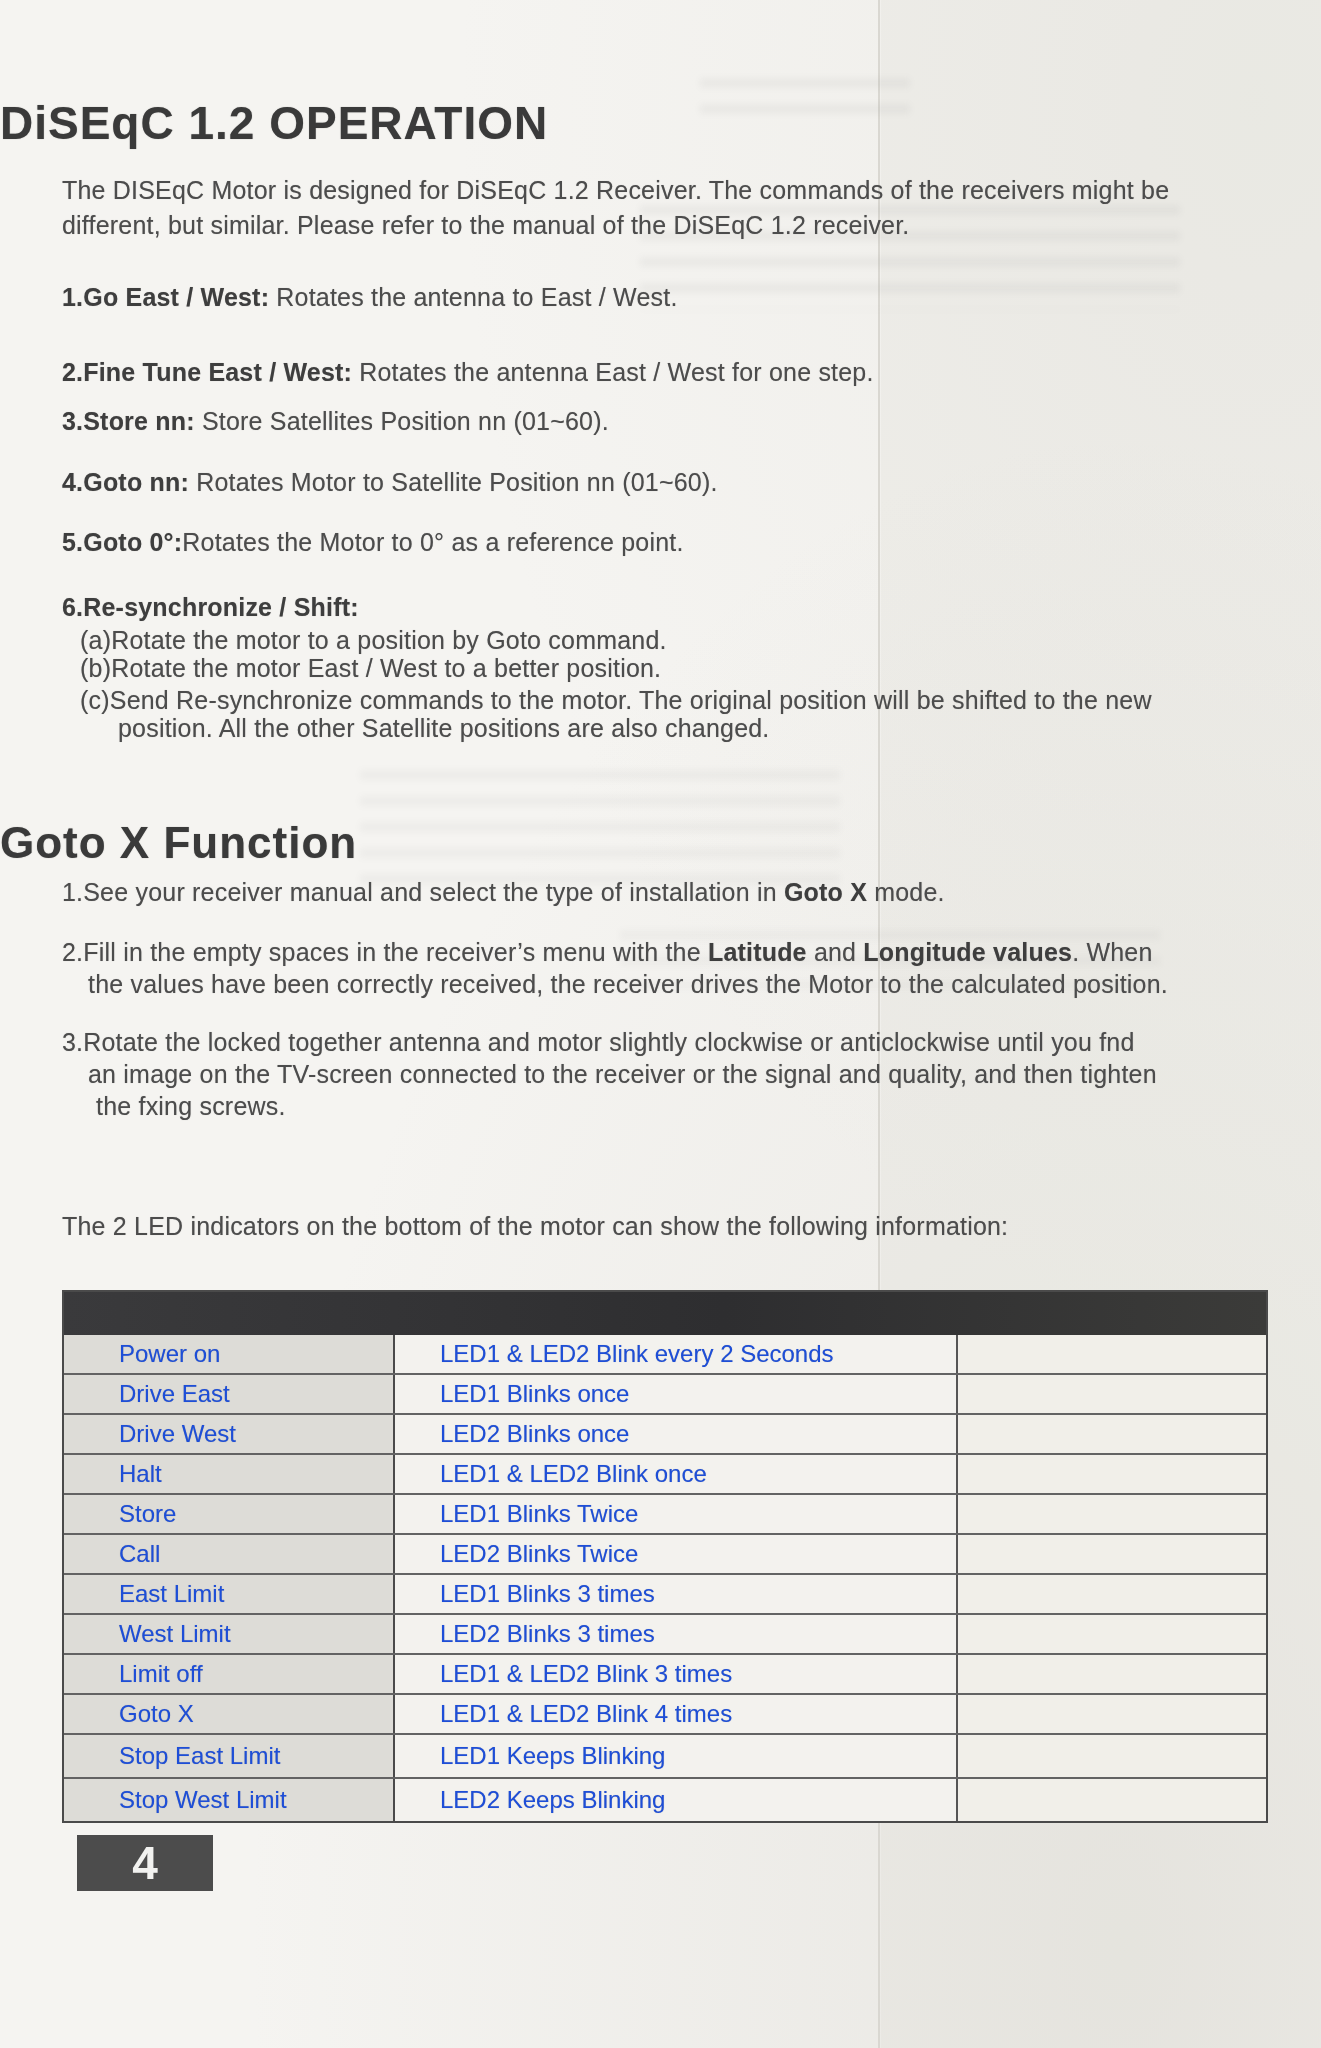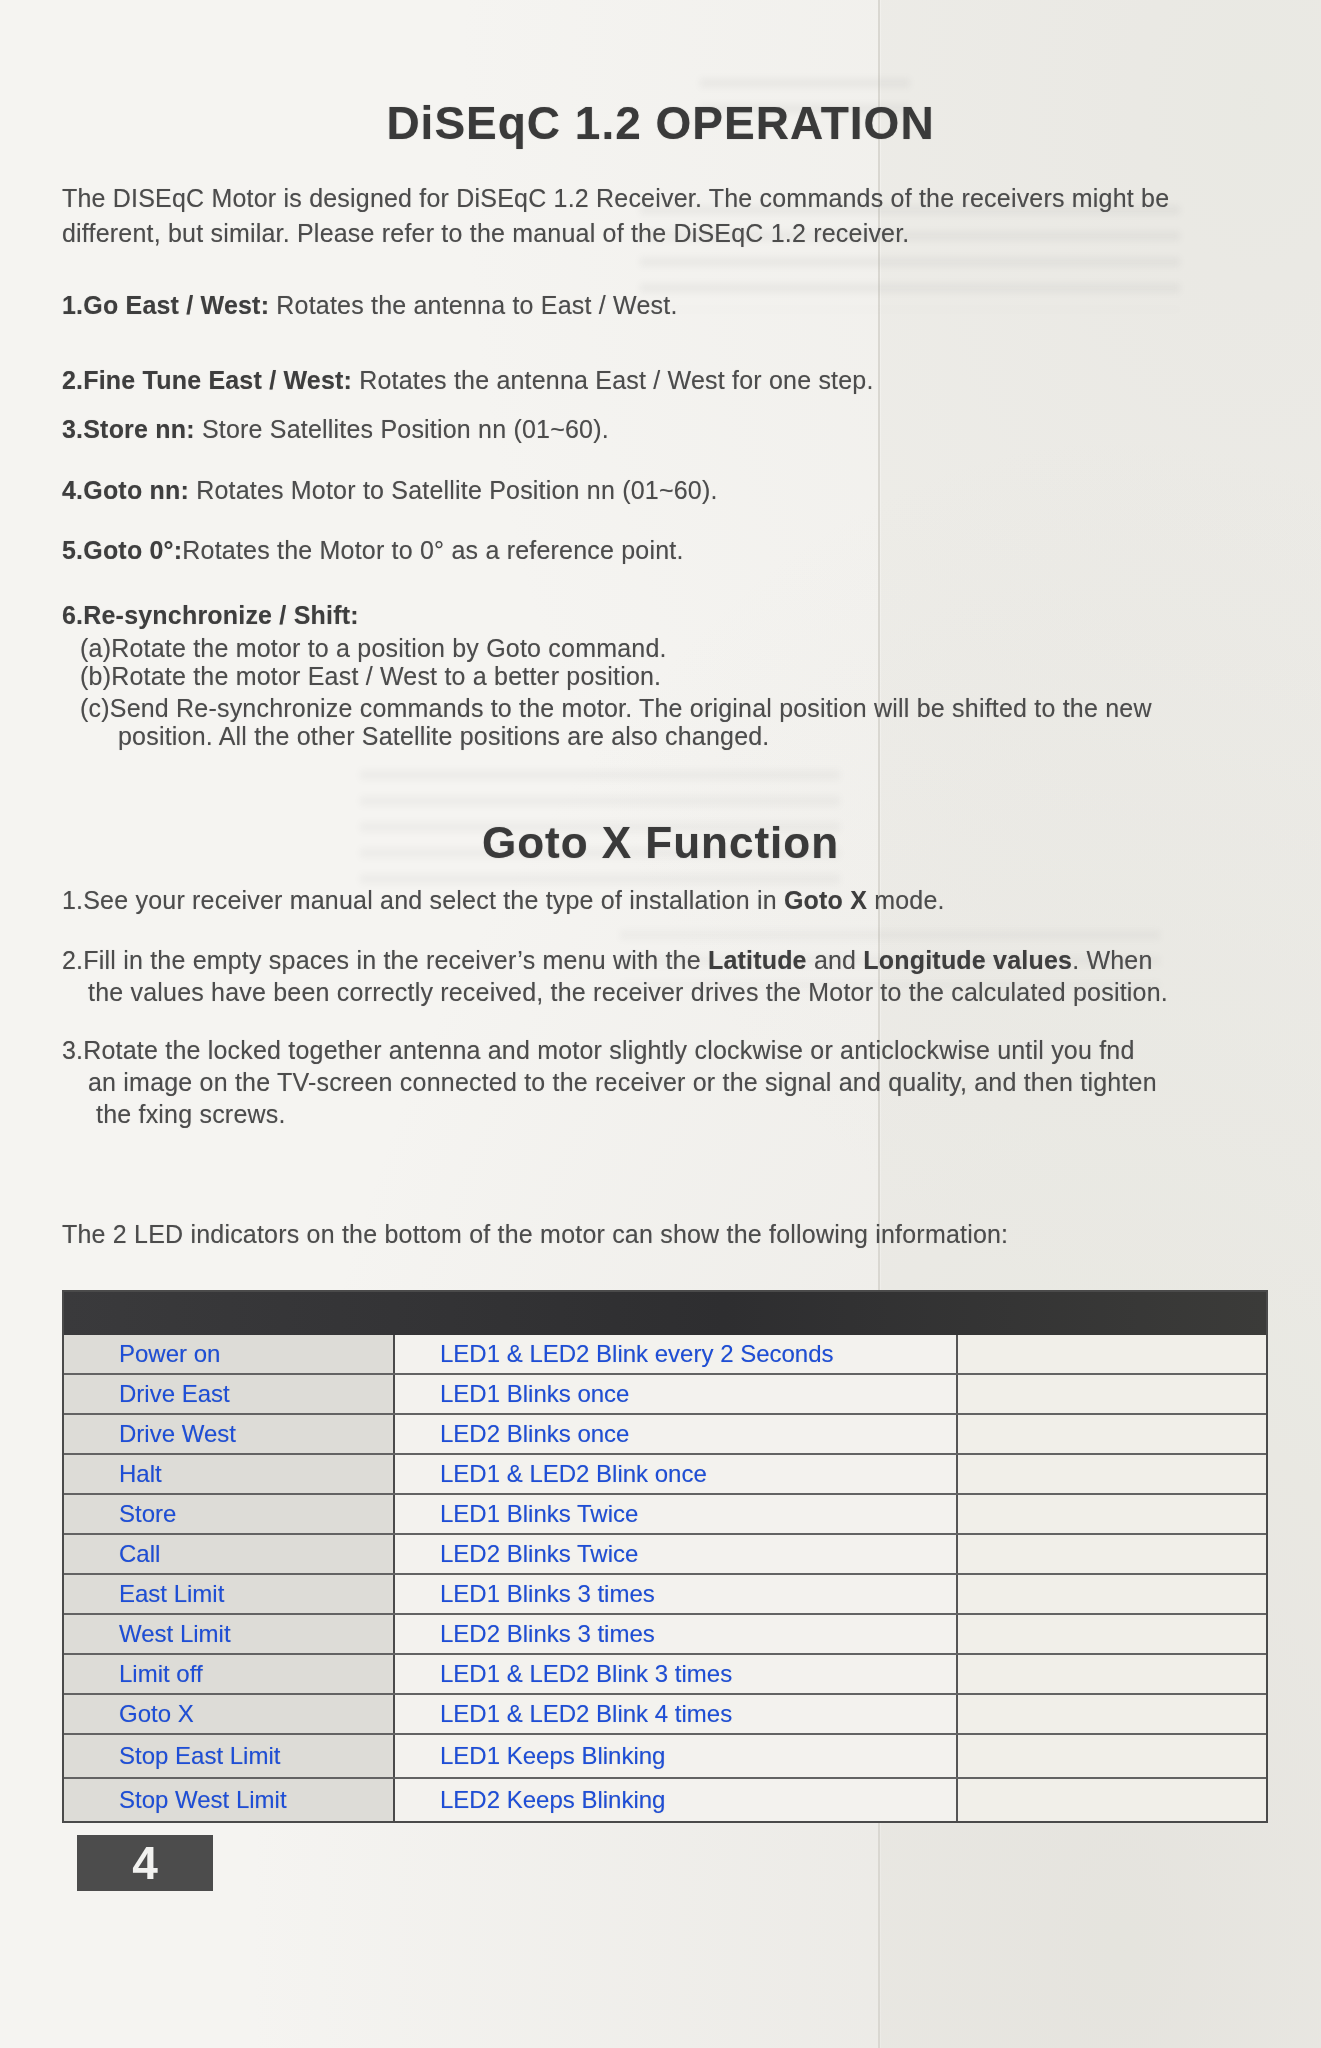--- a/index.html
+++ b/index.html
@@ -9,27 +9,27 @@
       radial-gradient(ellipse at 85% 95%, rgba(205,202,194,0.30), rgba(205,202,194,0) 55%),
       radial-gradient(ellipse at 95% 5%, rgba(210,208,200,0.20), rgba(210,208,200,0) 45%),
       #f5f4f1;
     font-family:"Liberation Sans", sans-serif;
     color:#4a4a4a;
   }
   .fold{position:absolute;top:0;width:2px;height:2048px;background:#d9d7d1;}
   .right-shade{position:absolute;top:0;left:881px;right:0;height:100%;background:rgba(214,211,201,0.16);}
   .ghost{position:absolute;filter:blur(3px);opacity:.07;background:repeating-linear-gradient(180deg,#777 0 10px,transparent 10px 26px);}
   .h1{
-    position:absolute;left:0;width:1321px;text-align:center;
+    position:absolute;left:0;width:1321px;text-align:left;
     font-weight:bold;color:#3a3a3a;letter-spacing:1px;
     text-shadow:0 0 1px rgba(70,70,70,.5);white-space:nowrap;
   }
   .bl{
     position:absolute;left:62px;font-size:25px;letter-spacing:.2px;
-    white-space:nowrap;color:#4c4c4c;text-shadow:0 0 .8px rgba(90,90,90,.45);margin-top:8px;
+    white-space:nowrap;color:#4c4c4c;text-shadow:0 0 .8px rgba(90,90,90,.45);
   }
   .bl b{color:#3e3e3e;}
   .tbl{position:absolute;left:62px;top:1290px;width:1206px;border:2px solid #4a4a4a;box-sizing:border-box;background:#f3f2ee;}
   .thead{height:43px;background:linear-gradient(90deg,#3a3a3c,#2e2e30 55%,#3b3b39);}
   .trow{display:grid;grid-template-columns:331px 563px auto;height:38px;border-top:2px solid #636363;box-shadow:inset 0 1px 0 rgba(255,255,255,.5);}
   .trow.tall{height:42px;}
   .cell{display:flex;align-items:center;font-size:24px;color:#1d4ed8;text-shadow:0 0 .8px rgba(90,90,90,.4);}
   .c-mode{background:#dddcd7;border-right:2px solid #4a4a4a;padding-left:55px;}
   .c-led{background:#f3f2ee;border-right:2px solid #555;padding-left:45px;}
   .c-empty{background:#f1efe9;}

